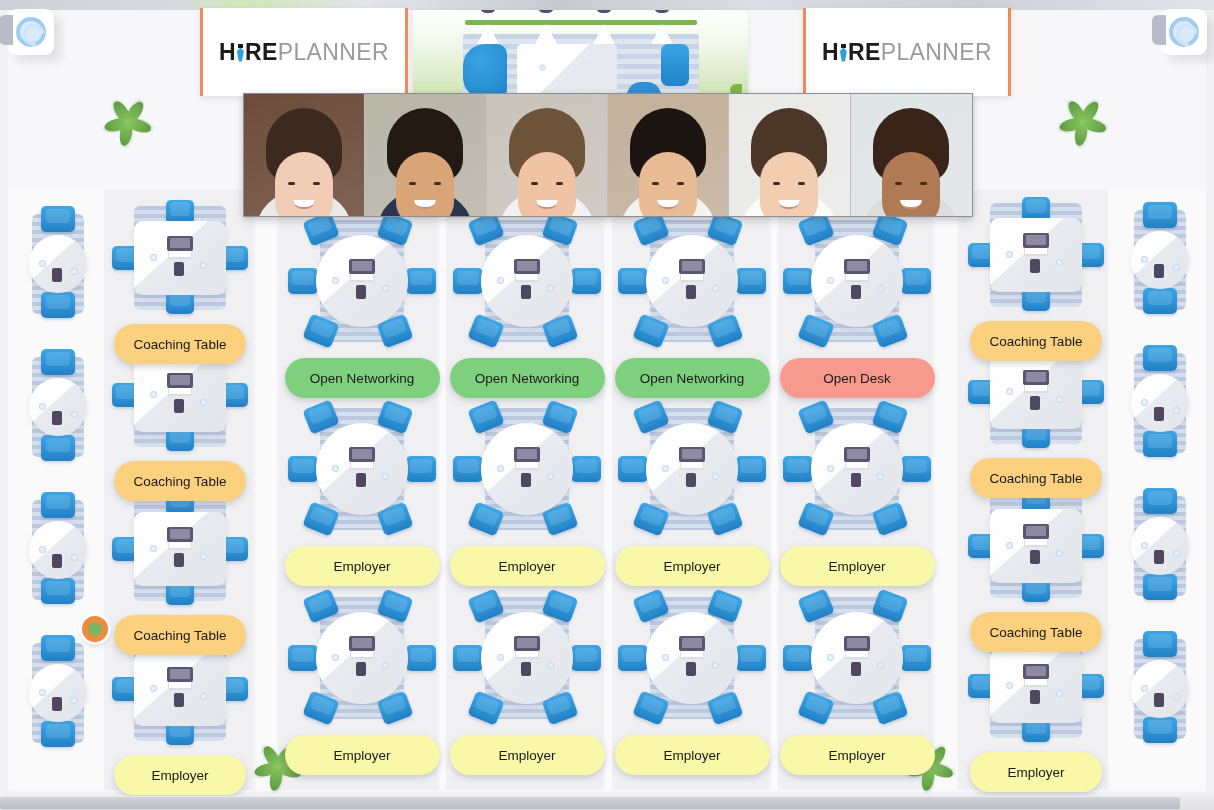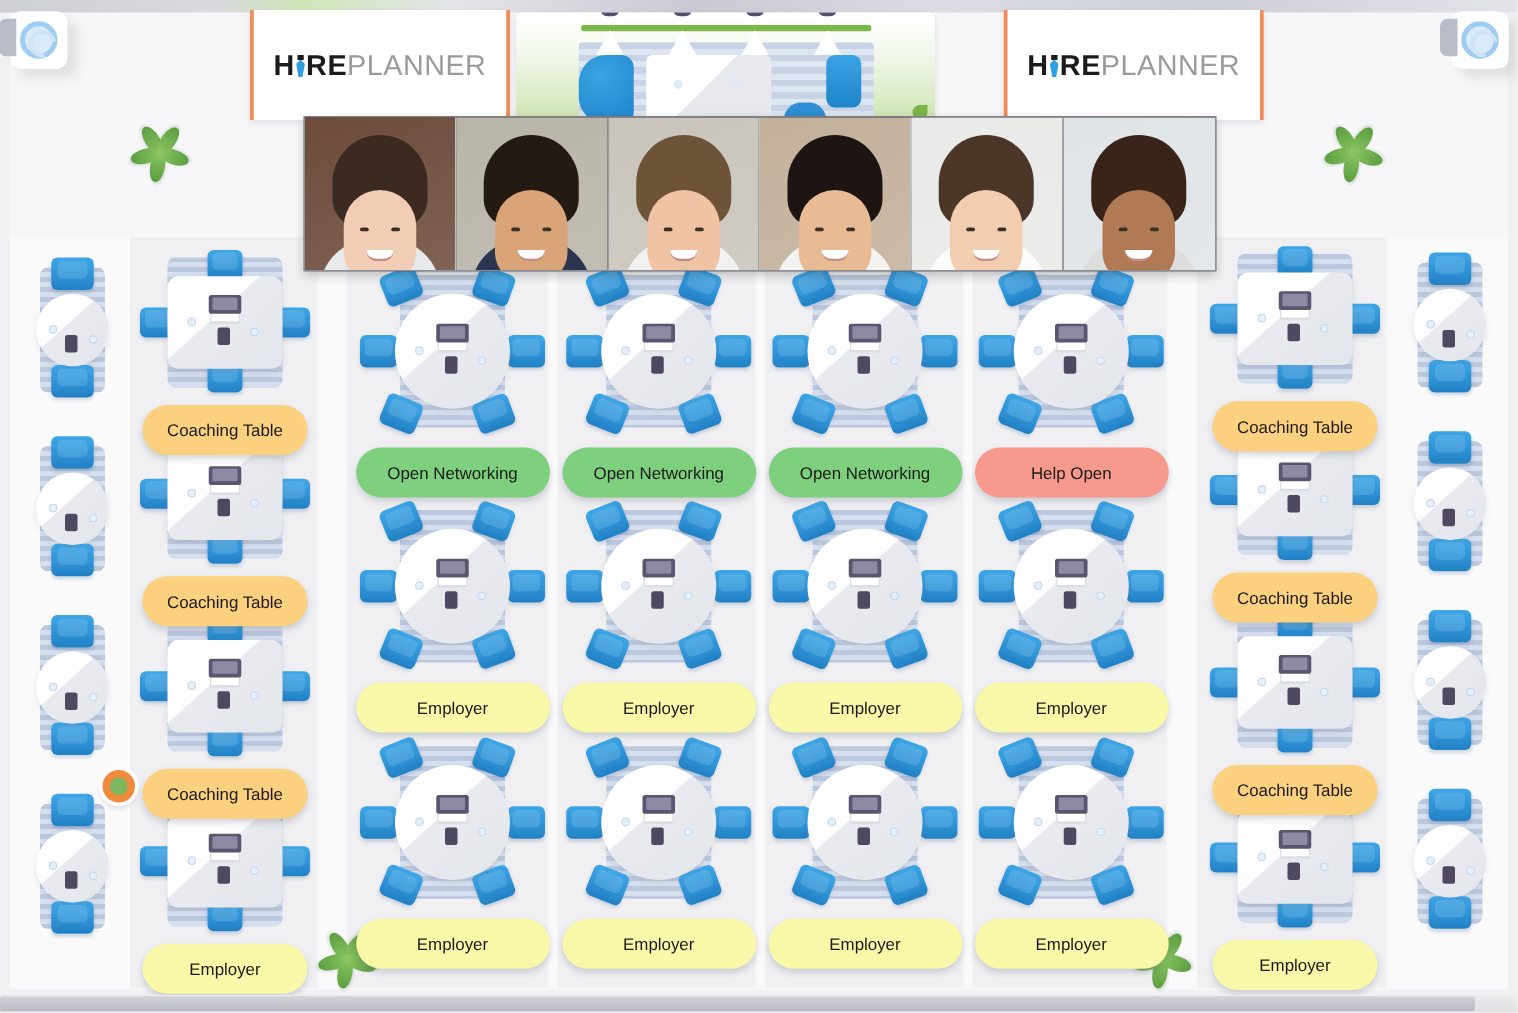--- a/index.html
+++ b/index.html
@@ -721,21 +721,21 @@
         <div class="chair" style="left: 120px; top: 56px; width: 30px; height: 26px; transform: rotate(0deg);"></div>
         <div class="chair" style="left: 19.96px; top: 106px; width: 30px; height: 26px; transform: rotate(22deg);"></div>
         <div class="chair" style="left: 94.44px; top: 106px; width: 30px; height: 26px; transform: rotate(-20deg);"></div>
         <div class="tabletop round" style="left: 30px; top: 23px; width: 92px; height: 92px;">
           <div class="laptop" style="left: 33px; top: 24px;"></div>
           <div class="phone" style="left: 40px; top: 50px;"></div>
           <div class="dot" style="left: 15.64px; top: 42px;"></div>
           <div class="dot" style="left: 66.24px; top: 50px;"></div>
         </div>
       </div>
-      <div class="pill red" style="left: 779.5px; top: 358px; width: 155px; height: 40px;">Help Open</div>
+      <div class="pill red" style="left: 779.5px; top: 358px; width: 155px; height: 40px;">Open Desk</div>
       <div class="group" title="Employer" style="left: 781px; top: 400px; width: 152px; height: 138px;">
         <div class="rug" style="left: 34px; top: 8px; width: 84px; height: 122px;"></div>
         <div class="chair" style="left: 19.96px; top: 4px; width: 30px; height: 26px; transform: rotate(-22deg);"></div>
         <div class="chair" style="left: 94.44px; top: 4px; width: 30px; height: 26px; transform: rotate(20deg);"></div>
         <div class="chair" style="left: 2px; top: 56px; width: 30px; height: 26px; transform: rotate(0deg);"></div>
         <div class="chair" style="left: 120px; top: 56px; width: 30px; height: 26px; transform: rotate(0deg);"></div>
         <div class="chair" style="left: 19.96px; top: 106px; width: 30px; height: 26px; transform: rotate(22deg);"></div>
         <div class="chair" style="left: 94.44px; top: 106px; width: 30px; height: 26px; transform: rotate(-20deg);"></div>
         <div class="tabletop round" style="left: 30px; top: 23px; width: 92px; height: 92px;">
           <div class="laptop" style="left: 33px; top: 24px;"></div>

